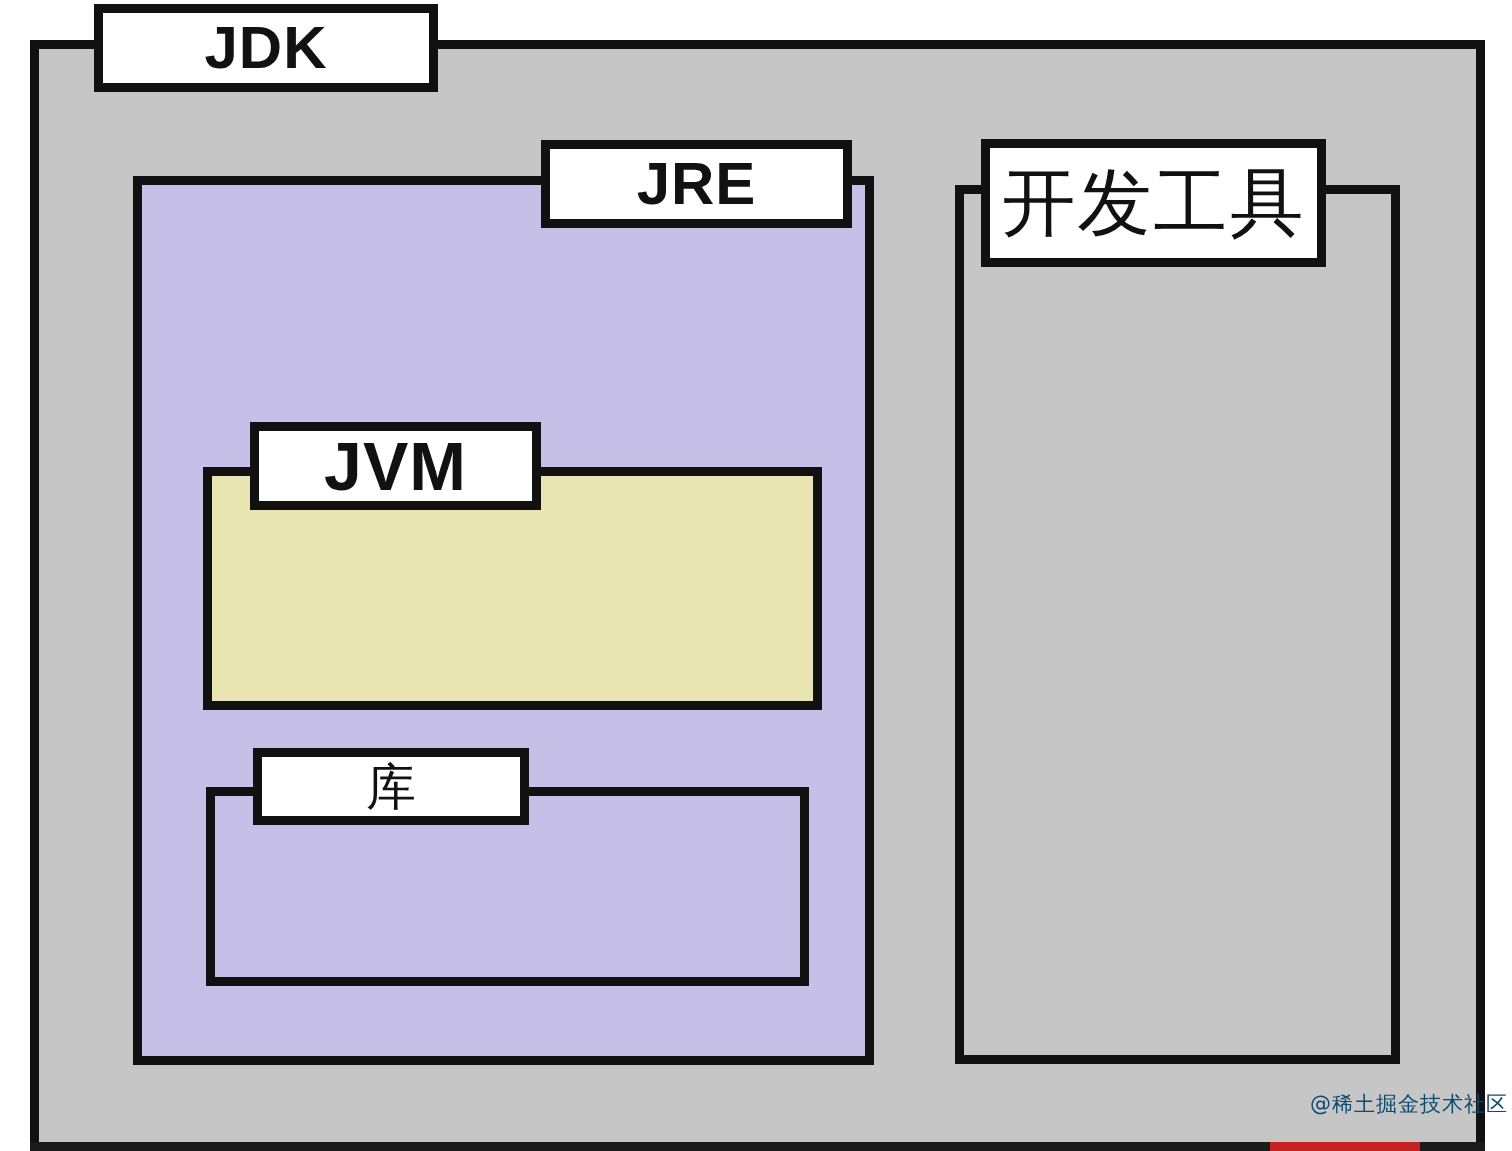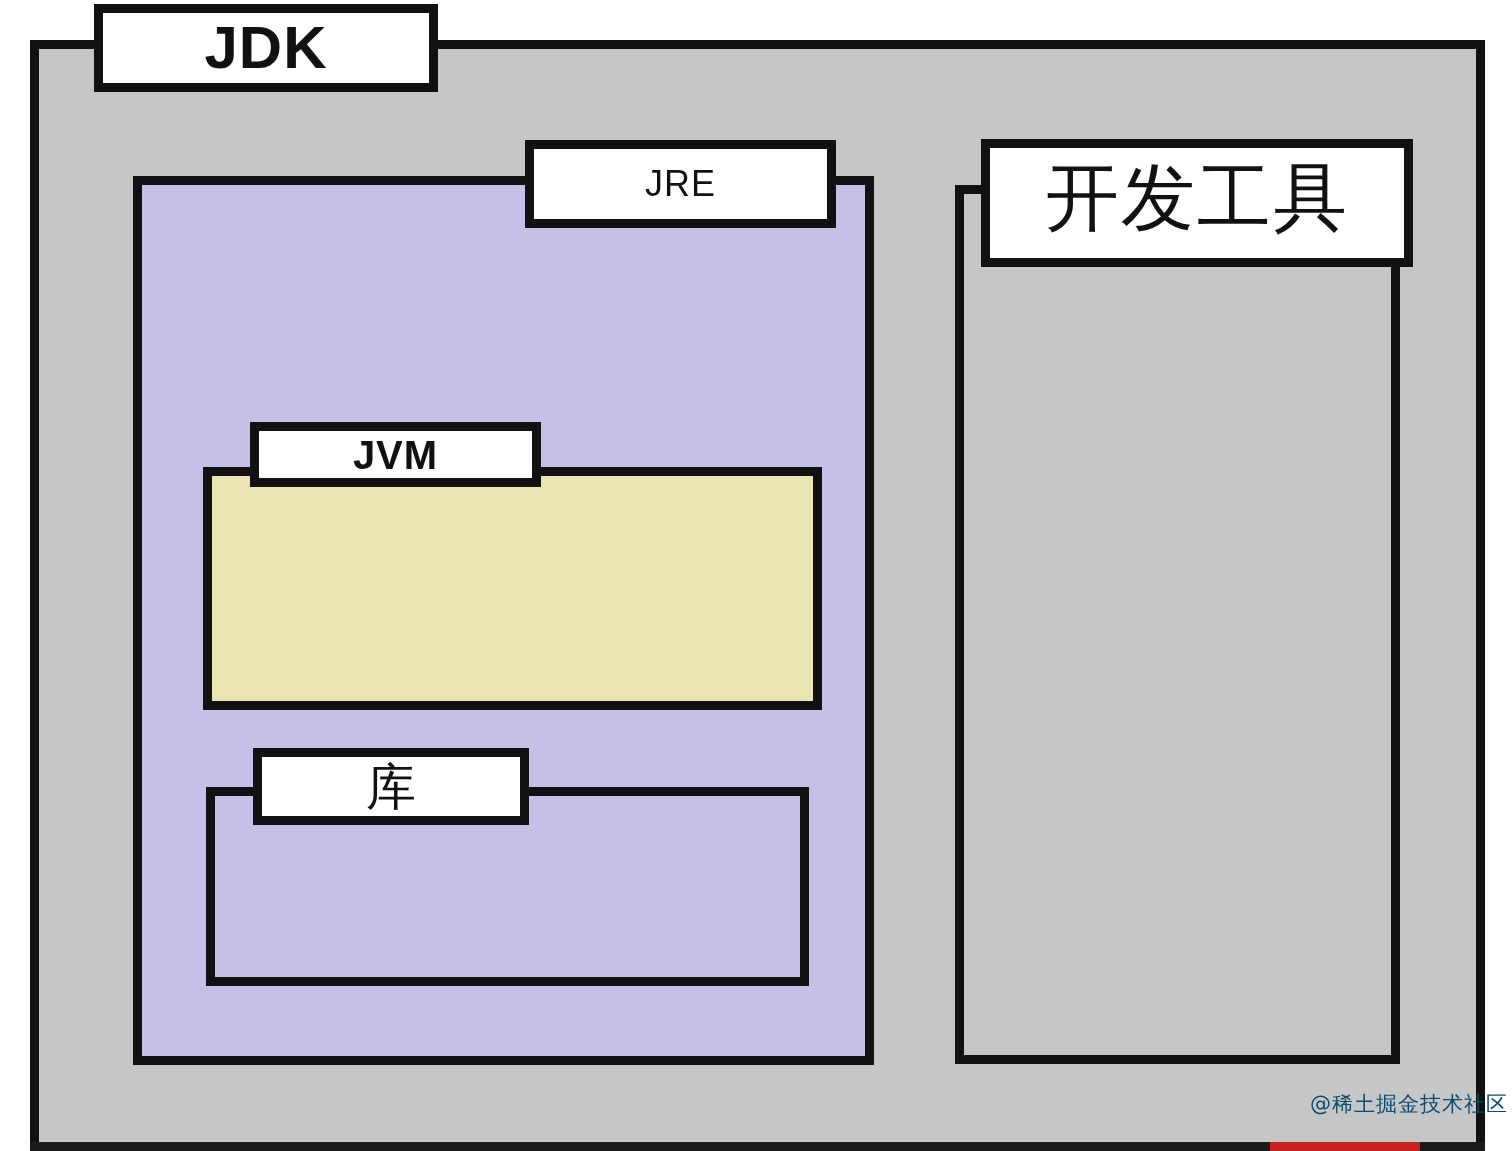--- a/index.html
+++ b/index.html
@@ -91,46 +91,46 @@
     left: 94px;
     top: 4px;
     width: 344px;
     height: 88px;
     font-size: 60px;
     font-weight: 700;
     letter-spacing: 1px;
   }
 
   .tab-jre {
-    left: 525px;
+    left: 541px;
     top: 140px;
     width: 311px;
     height: 88px;
-    font-size: 36px;
-    font-weight: 400;
+    font-size: 60px;
+    font-weight: 700;
     letter-spacing: 1px;
   }
 
   .tab-devtools {
     left: 981px;
     top: 139px;
-    width: 432px;
+    width: 345px;
     height: 128px;
     font-size: 74px;
     font-weight: 400;
-    font-family: Liberation Mono, monospace;
+    font-family: Liberation Serif, serif;
     letter-spacing: 2px;
   }
 
   .tab-jvm {
     left: 250px;
     top: 422px;
     width: 291px;
-    height: 65px;
-    font-size: 40px;
+    height: 88px;
+    font-size: 68px;
     font-weight: 700;
     letter-spacing: 1px;
   }
 
   .tab-lib {
     left: 253px;
     top: 748px;
     width: 276px;
     height: 77px;
     font-size: 50px;

